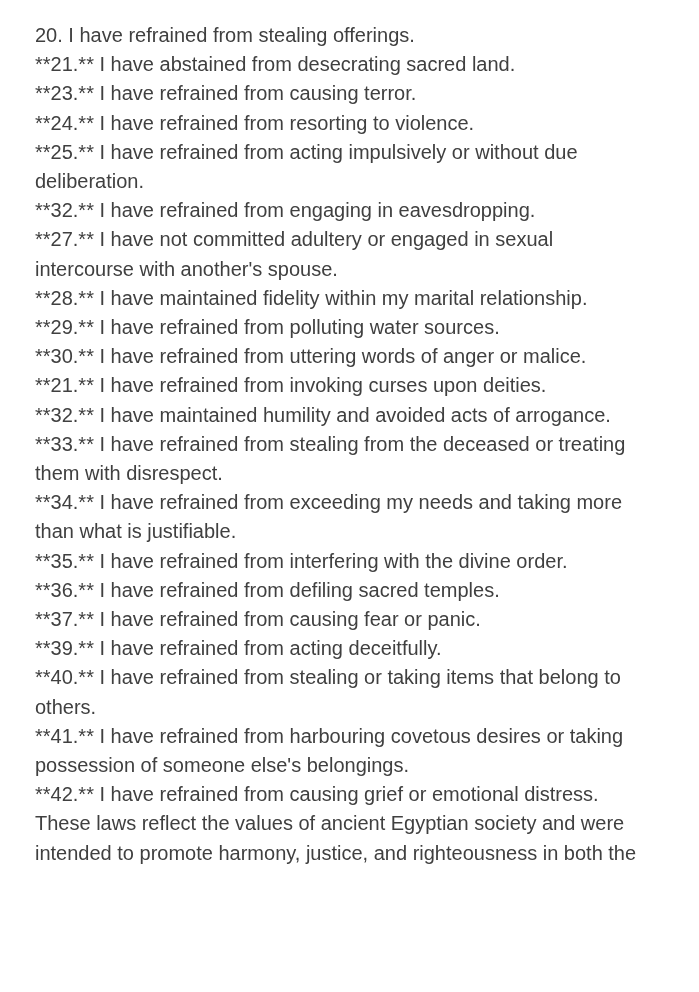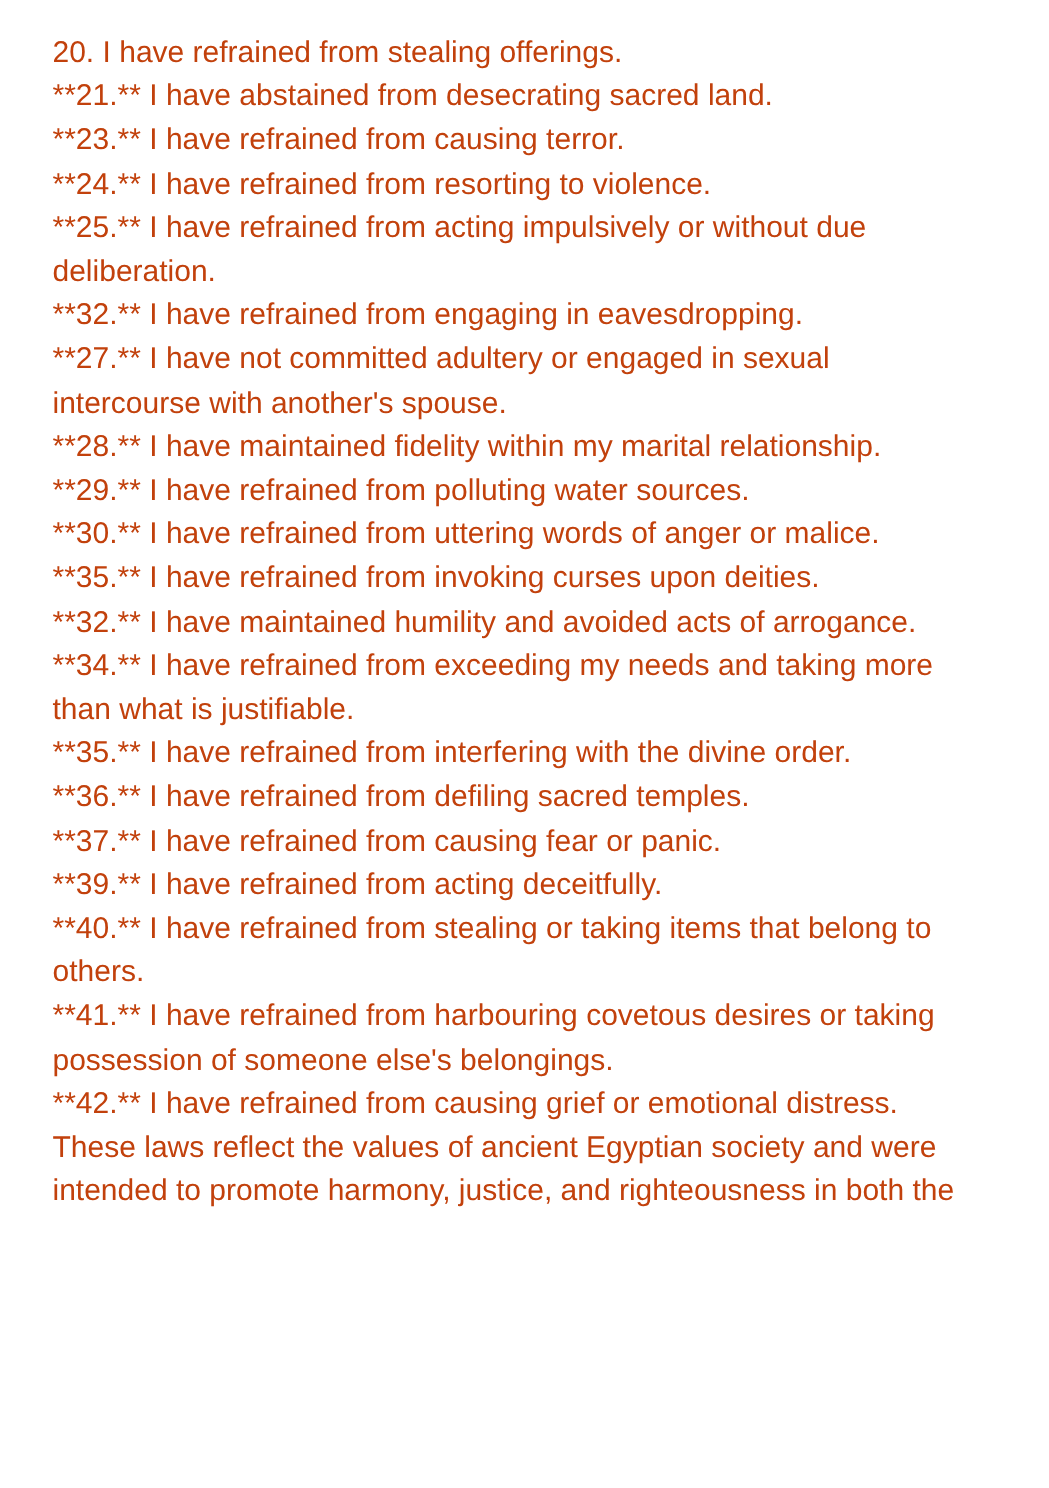--- a/index.html
+++ b/index.html
@@ -21,43 +21,44 @@
   }
   .doc {
     width: 616px;
   }
   .doc p {
     margin: 0;
     font-family: "Liberation Sans", sans-serif;
     font-size: 20px;
     line-height: 29.2px;
     font-weight: 400;
-    color: #c2410c;
+    color: #404040;
     word-spacing: normal;
   }
   .doc p.closing {
   }
 </style>
 </head>
 <body>
 
 <div class="page">
   <div class="doc">
     <p>20. I have refrained from stealing offerings.</p>
     <p>**21.** I have abstained from desecrating sacred land.</p>
     <p>**23.** I have refrained from causing terror.</p>
     <p>**24.** I have refrained from resorting to violence.</p>
     <p>**25.** I have refrained from acting impulsively or without due deliberation.</p>
     <p>**32.** I have refrained from engaging in eavesdropping.</p>
     <p>**27.** I have not committed adultery or engaged in sexual intercourse with another's spouse.</p>
     <p>**28.** I have maintained fidelity within my marital relationship.</p>
     <p>**29.** I have refrained from polluting water sources.</p>
     <p>**30.** I have refrained from uttering words of anger or malice.</p>
-    <p>**35.** I have refrained from invoking curses upon deities.</p>
+    <p>**21.** I have refrained from invoking curses upon deities.</p>
     <p>**32.** I have maintained humility and avoided acts of arrogance.</p>
+    <p>**33.** I have refrained from stealing from the deceased or treating them with disrespect.</p>
     <p>**34.** I have refrained from exceeding my needs and taking more than what is justifiable.</p>
     <p>**35.** I have refrained from interfering with the divine order.</p>
     <p>**36.** I have refrained from defiling sacred temples.</p>
     <p>**37.** I have refrained from causing fear or panic.</p>
     <p>**39.** I have refrained from acting deceitfully.</p>
     <p>**40.** I have refrained from stealing or taking items that belong to others.</p>
     <p>**41.** I have refrained from harbouring covetous desires or taking possession of someone else's belongings.</p>
     <p>**42.** I have refrained from causing grief or emotional distress.</p>
     <p class="closing">These laws reflect the values of ancient Egyptian society and were intended to promote harmony, justice, and righteousness in both the</p>
   </div>

